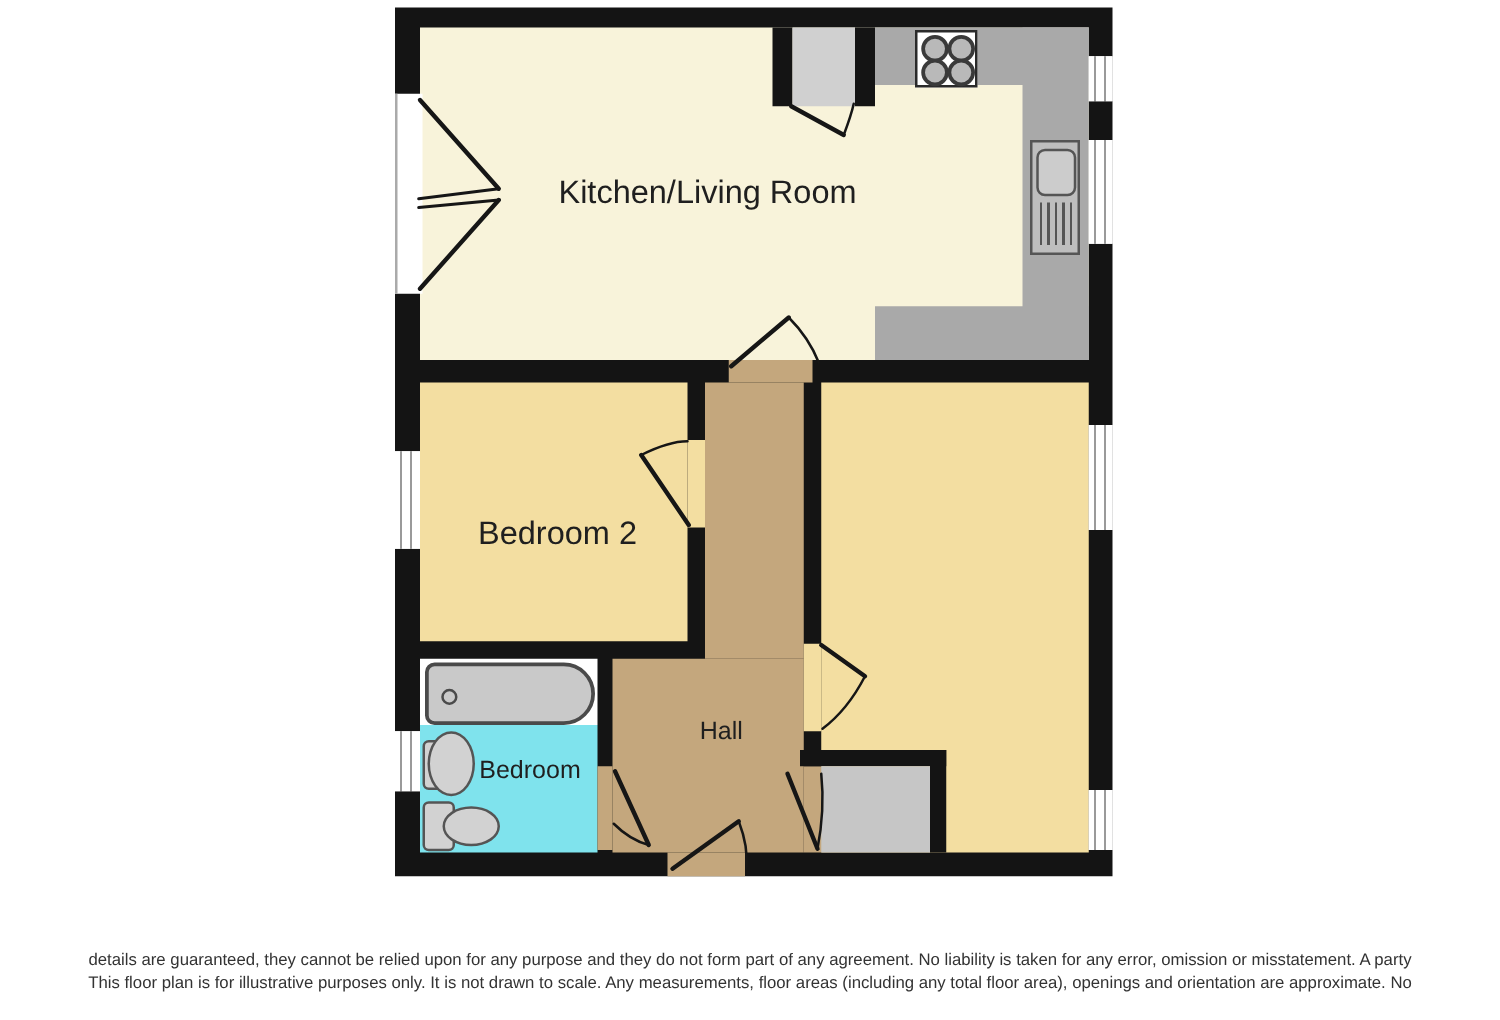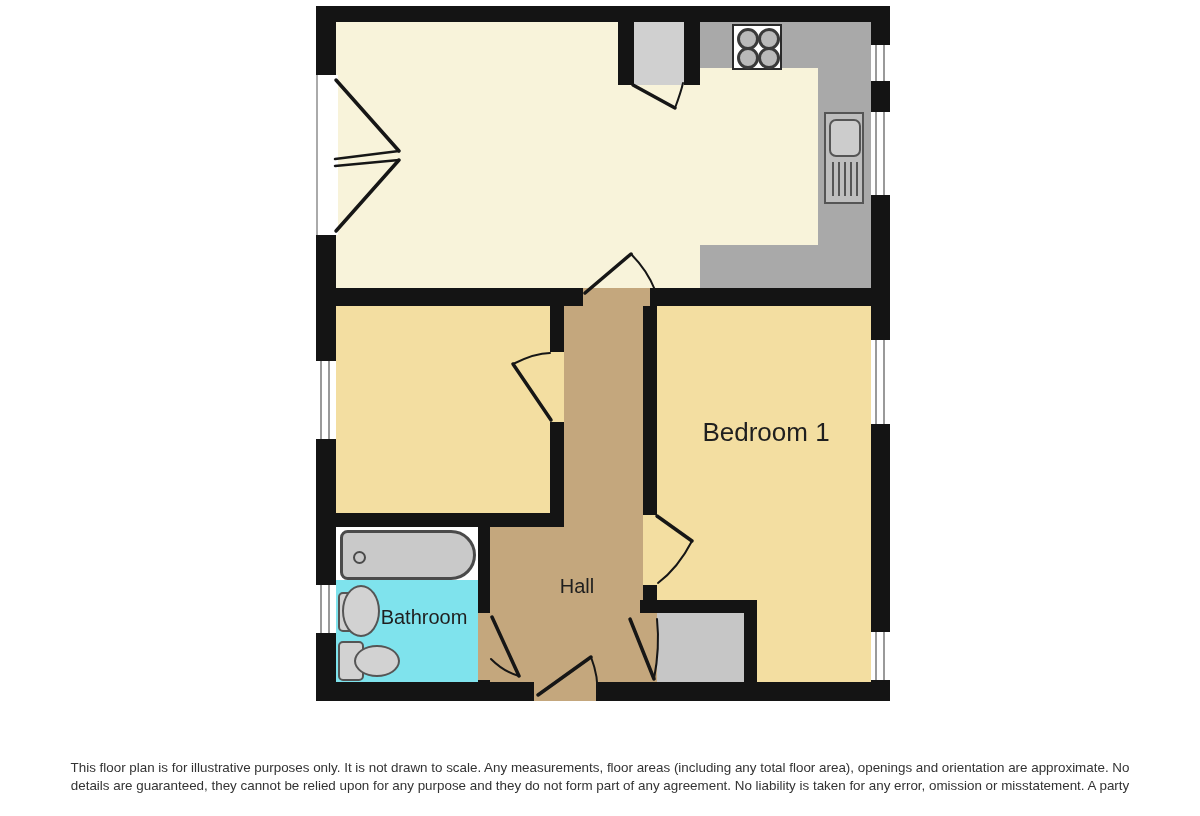--- a/index.html
+++ b/index.html
@@ -121,22 +121,23 @@
       <path d="M519,676 Q504,672 491,659" stroke-width="2"></path>
 
       <path d="M538,695 L591,657" stroke-width="3.5"></path>
       <path d="M591,657 Q599,678 597,695" stroke-width="2"></path>
 
       <path d="M630,619 L654,679" stroke-width="3.5"></path>
       <path d="M654,679 Q660,648 657,619" stroke-width="2"></path>
     </g>
   </svg>
 
-  <div class="room-label lbl-26" style="left:766px;top:432px;">Bedroom 1</div>
+  <div class="room-label lbl-26" style="left:566px;top:154px;">Kitchen/Living Room</div>
+  <div class="room-label lbl-26" style="left:446px;top:427px;">Bedroom 2</div>
   <div class="room-label lbl-23" style="left:577px;top:586px;">Hall</div>
-  <div class="room-label lbl-20" style="left:424px;top:617px;">Bathroom</div>
+  <div class="room-label lbl-20" style="left:424px;top:617px;">Bedroom</div>
 
   <div class="disclaimer">
+    <div>details are guaranteed, they cannot be relied upon for any purpose and they do not form part of any agreement. No liability is taken for any error, omission or misstatement. A party</div>
     <div>This floor plan is for illustrative purposes only. It is not drawn to scale. Any measurements, floor areas (including any total floor area), openings and orientation are approximate. No</div>
-    <div>details are guaranteed, they cannot be relied upon for any purpose and they do not form part of any agreement. No liability is taken for any error, omission or misstatement. A party</div>
   </div>
 
 </div>
 
 </body></html>

